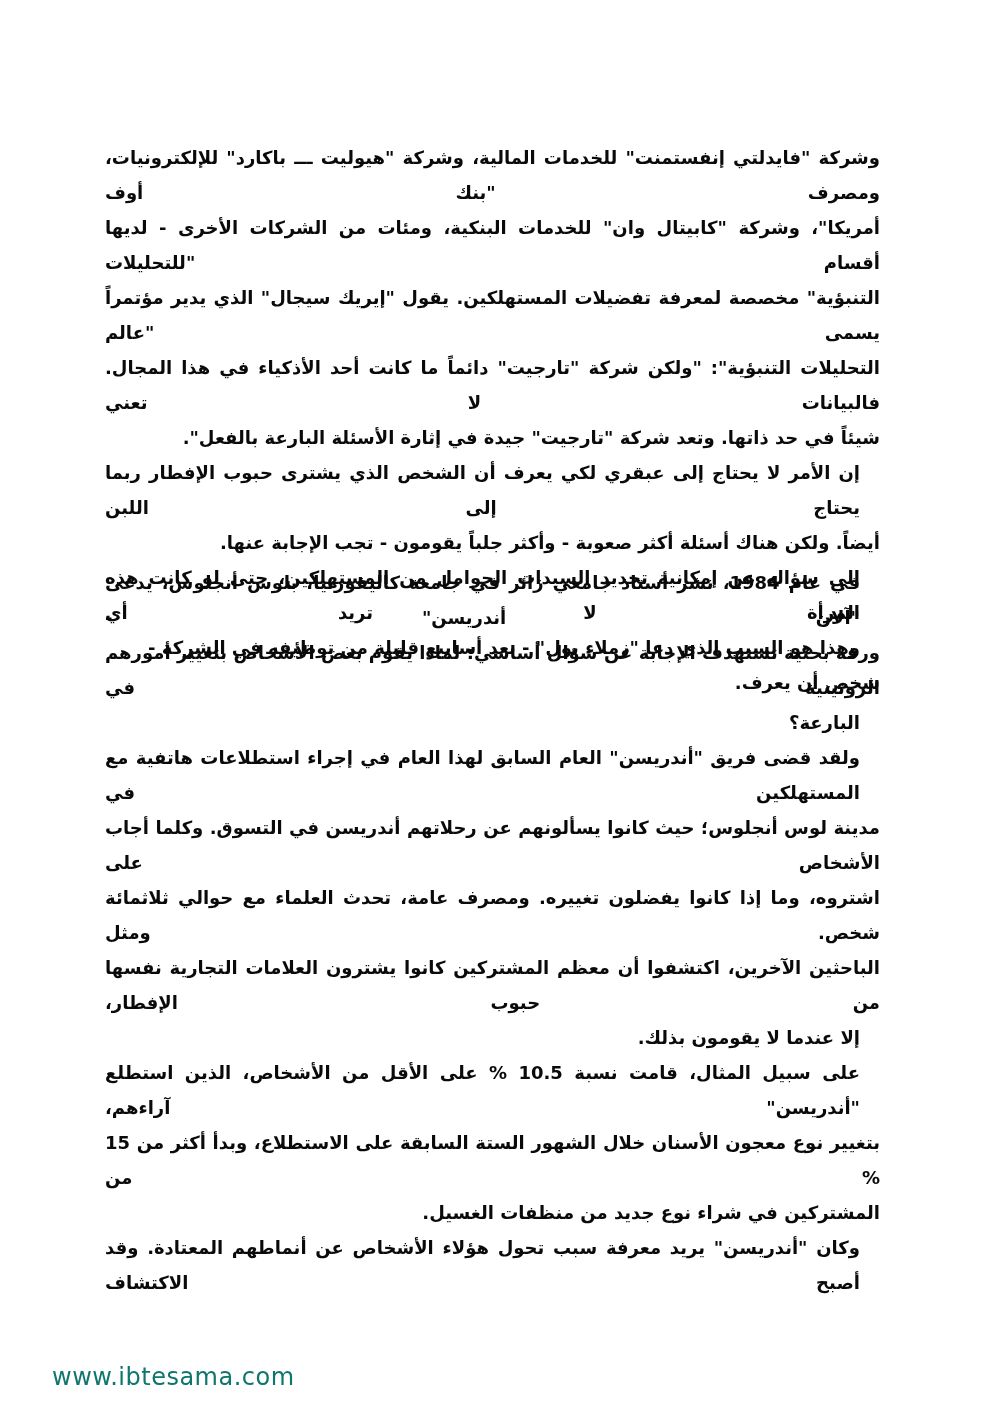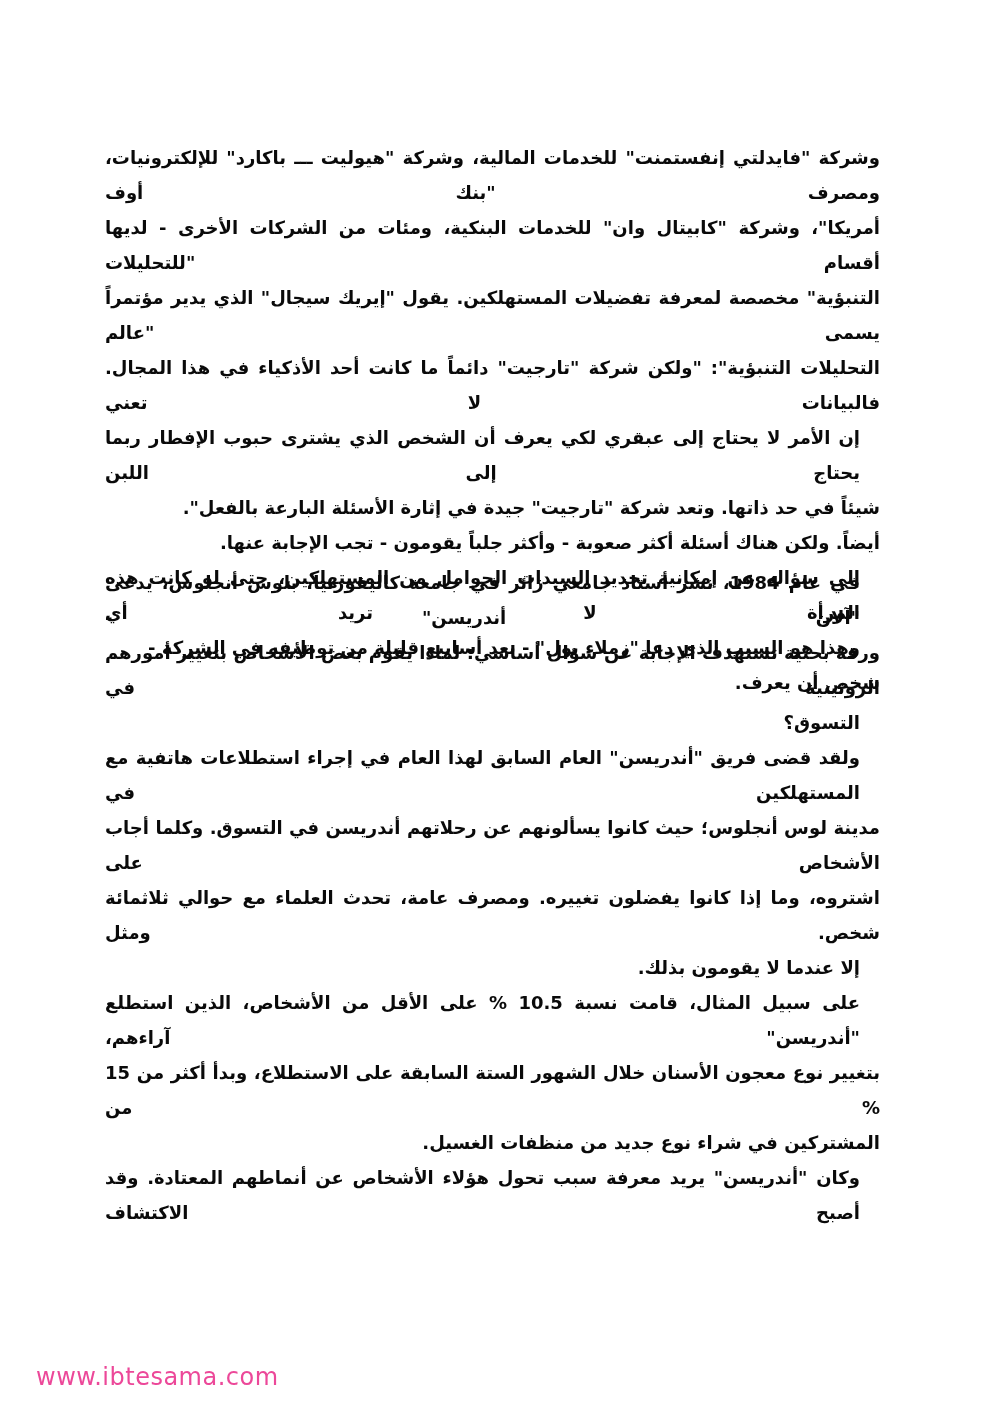--- a/index.html
+++ b/index.html
@@ -40,55 +40,56 @@
     }
     
     .r {
       text-align: right;
       text-align-last: right;
     }
     
     .ind  { padding-right: 20px; }
     .watermark {
       position: absolute;
-      left: 36px;
+      left: 52px;
       top: 1363px;
       direction: ltr;
-      color: #ec4899;
+      color: #0f766e;
       font-family: "DejaVu Sans", sans-serif;
       font-size: 24px;
       font-weight: 400;
       letter-spacing: 0.5px;
     }
   </style>
 </head>
 <body>
 
 <div class="page">
 
   <div id="block-a" class="textblock" dir="rtl" lang="ar">
     <div class="ln j">وشركة "فايدلتي إنفستمنت" للخدمات المالية، وشركة "هيوليت ـــ باكارد" للإلكترونيات، ومصرف "بنك أوف</div>
     <div class="ln j">أمريكا"، وشركة "كابيتال وان" للخدمات البنكية، ومئات من الشركات الأخرى - لديها أقسام "للتحليلات</div>
     <div class="ln j">التنبؤية" مخصصة لمعرفة تفضيلات المستهلكين. يقول "إيريك سيجال" الذي يدير مؤتمراً يسمى "عالم</div>
     <div class="ln j">التحليلات التنبؤية": "ولكن شركة "تارجيت" دائماً ما كانت أحد الأذكياء في هذا المجال. فالبيانات لا تعني</div>
+    <div class="ln r">شيئاً في حد ذاتها. وتعد شركة "تارجيت" جيدة في إثارة الأسئلة البارعة بالفعل".</div>
     <div class="ln j ind">إن الأمر لا يحتاج إلى عبقري لكي يعرف أن الشخص الذي يشترى حبوب الإفطار ربما يحتاج إلى اللبن</div>
-    <div class="ln r">شيئاً في حد ذاتها. وتعد شركة "تارجيت" جيدة في إثارة الأسئلة البارعة بالفعل".</div>
     <div class="ln r">أيضاً. ولكن هناك أسئلة أكثر صعوبة - وأكثر جلباً يقومون - تجب الإجابة عنها.</div>
     <div class="ln j ind">إلى سؤاله عن إمكانية تحديد السيدات الحوامل من المستهلكين، حتى لو كانت هذه المرأة لا تريد أي</div>
     <div class="ln r ind">وهذا هو السبب الذي دعا "زملاء بول" - بعد أسابيع قليلة من توظيفه في الشركة -</div>
     <div class="ln r">شخص أن يعرف.</div>
   </div>
 
   <div id="block-b" class="textblock" dir="rtl" lang="ar">
     <div class="ln j ind">في عام 1984، نشر أستاذ جامعي زائر في جامعة كاليفورنيا، بلوس أنجلوس، يدعى "آلان أندريسن" -</div>
     <div class="ln j">ورقة بحثية تستهدف الإجابة عن سؤال أساسي: لماذا يقوم بعض الأشخاص بتغيير أمورهم الروتينية في</div>
-    <div class="ln r ind">التسوق؟</div>
+    <div class="ln r ind">البارعة؟</div>
     <div class="ln j ind">ولقد قضى فريق "أندريسن" العام السابق لهذا العام في إجراء استطلاعات هاتفية مع المستهلكين في</div>
     <div class="ln j">مدينة لوس أنجلوس؛ حيث كانوا يسألونهم عن رحلاتهم أندريسن في التسوق. وكلما أجاب الأشخاص على</div>
     <div class="ln j">اشتروه، وما إذا كانوا يفضلون تغييره. ومصرف عامة، تحدث العلماء مع حوالي ثلاثمائة شخص. ومثل</div>
+    <div class="ln j">الباحثين الآخرين، اكتشفوا أن معظم المشتركين كانوا يشترون العلامات التجارية نفسها من حبوب الإفطار،</div>
     <div class="ln r ind">إلا عندما لا يقومون بذلك.</div>
     <div class="ln j ind">على سبيل المثال، قامت نسبة 10.5 % على الأقل من الأشخاص، الذين استطلع "أندريسن" آراءهم،</div>
     <div class="ln j">بتغيير نوع معجون الأسنان خلال الشهور الستة السابقة على الاستطلاع، وبدأ أكثر من 15 % من</div>
     <div class="ln r">المشتركين في شراء نوع جديد من منظفات الغسيل.</div>
     <div class="ln j ind">وكان "أندريسن" يريد معرفة سبب تحول هؤلاء الأشخاص عن أنماطهم المعتادة. وقد أصبح الاكتشاف</div>
 
   </div>
 
   <div class="watermark">www.ibtesama.com</div>
 

